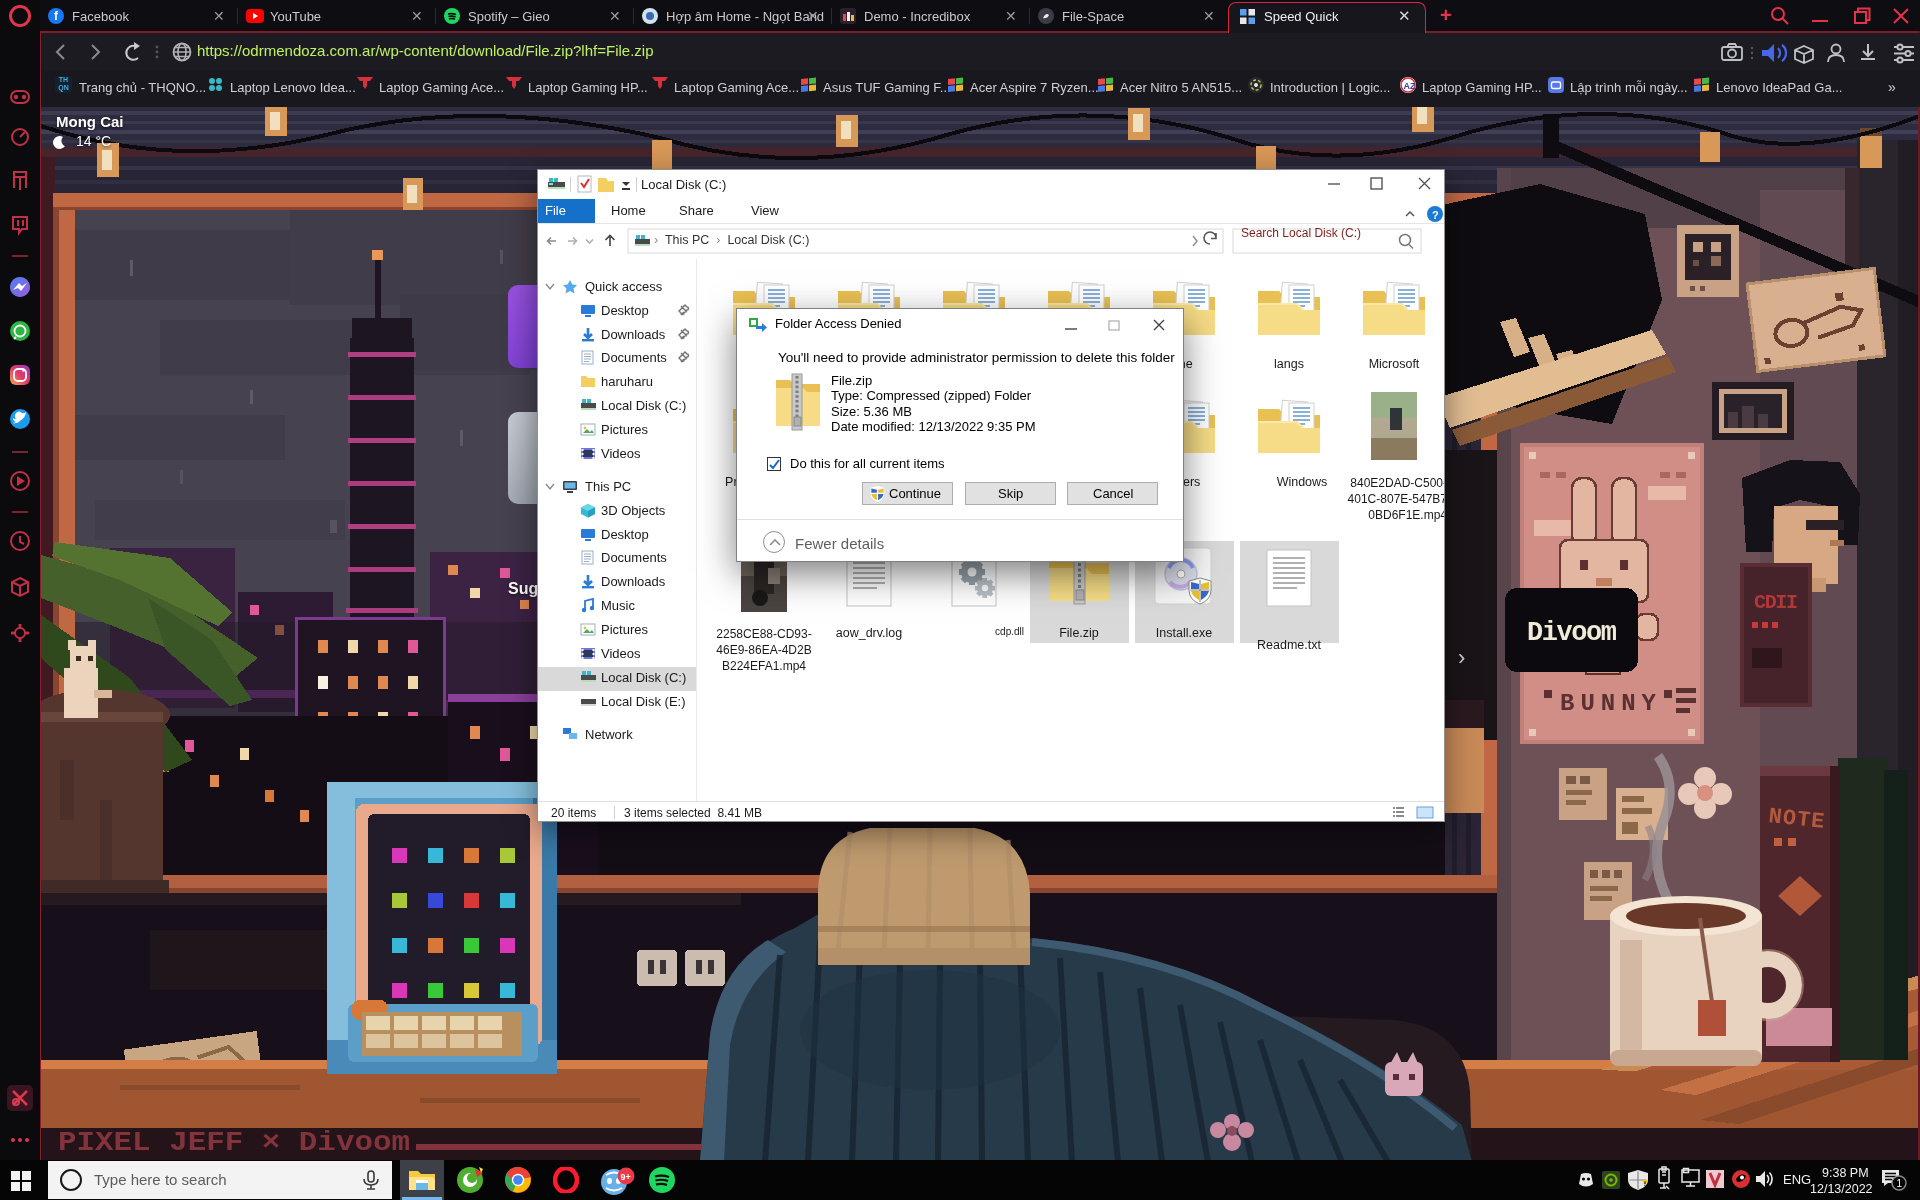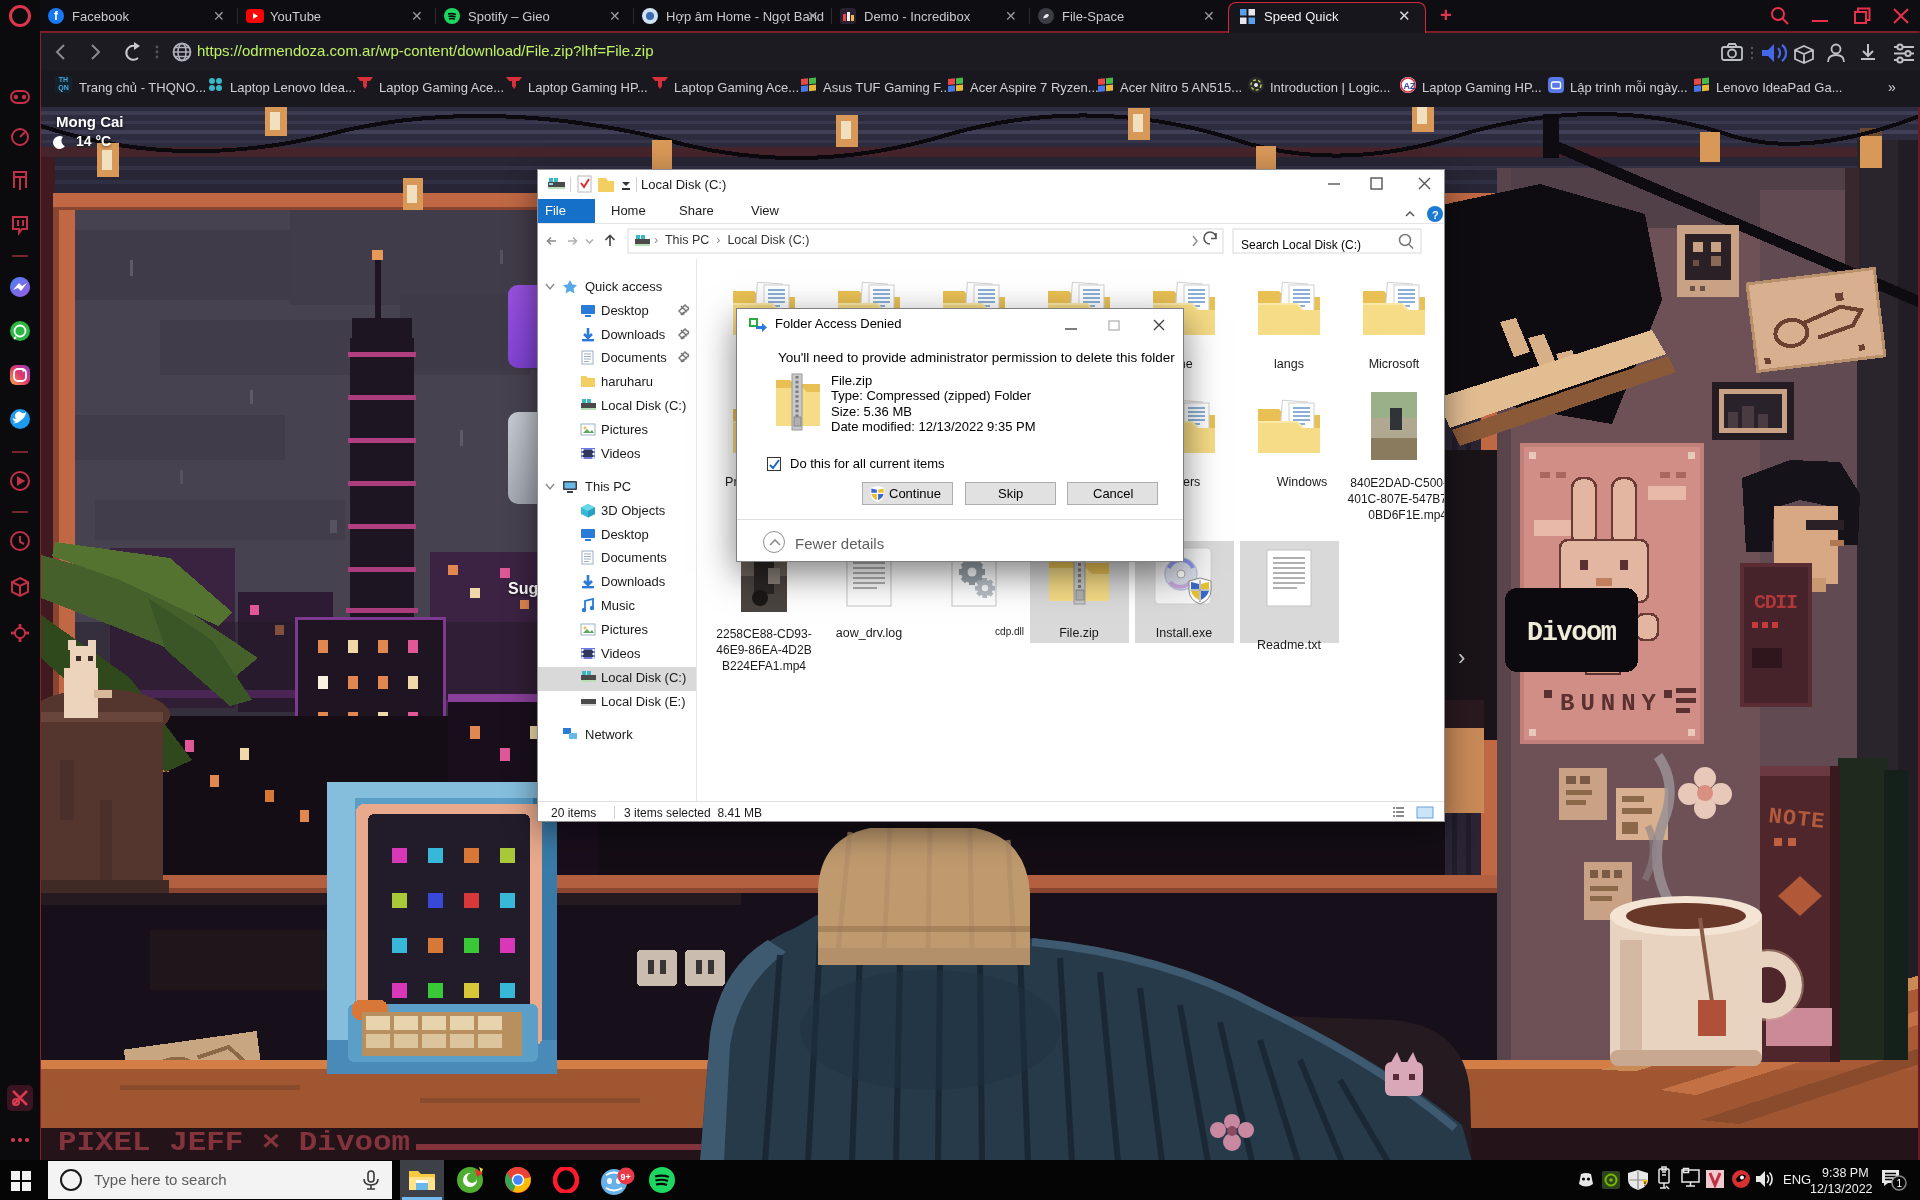--- a/index.html
+++ b/index.html
@@ -663,21 +663,21 @@
       <rect x="0" y="9" width="7" height="6" fill="#4878e8" transform="skewY(-6)"></rect>
       <rect x="8" y="9" width="7" height="6" fill="#e8b838" transform="skewY(-6)"></rect>
     </svg>
 <div class="a txt" style="left:1716px;top:80px;font-size:13px;color:#cfd0d4">Lenovo IdeaPad Ga...</div>
 <div class="a txt" style="left:1888px;top:79px;font-size:14px;color:#cfd0d4">»</div>
 
 <div class="a txt" style="left:56px;top:113px;font-size:15px;font-weight:bold;color:#fff;text-shadow:0 1px 3px rgba(0,0,0,.6)">Mong Cai</div>
 <svg class="a" style="left:52px;top:135px" width="15" height="15">
       <path d="M11,2 A6.5,6.5 0 1,0 13,11 A5.5,5.5 0 0,1 11,2 Z" fill="#fff"></path>
     </svg>
-<div class="a txt" style="left:76px;top:133px;font-size:14px;font-weight:bold;color:#fff;text-shadow:0 1px 3px rgba(0,0,0,.6)">14 °C</div>
+<div class="a txt" style="left:76px;top:133px;font-size:14px;font-weight:normal;color:#fff;text-shadow:0 1px 3px rgba(0,0,0,.6)">14 °C</div>
 <div class="a" style="left:508px;top:285px;width:30px;height:83px;background:linear-gradient(135deg,#9a52e0,#7a3fd0);border-radius:10px 0 0 10px"></div>
 <div class="a" style="left:508px;top:412px;width:30px;height:92px;background:linear-gradient(135deg,#c8ccd4,#9aa0aa);border-radius:10px 0 0 10px"></div>
 <div class="a txt" style="left:508px;top:580px;font-size:16px;font-weight:bold;color:#fff;text-shadow:0 1px 3px rgba(0,0,0,.6)">Sug</div>
 <div class="a txt" style="left:1458px;top:645px;font-size:22px;color:rgba(255,255,255,.8)">›</div>
 
 <div class="a" id="exp" style="left:537px;top:169px;width:908px;height:653px;background:#fff;border:1px solid #8f8f8f;box-shadow:0 10px 30px rgba(0,0,0,.45);font-size:13px;color:#1a1a1a;overflow:hidden">
 <svg class="a" style="left:0;top:0" width="908" height="100" viewBox="0 0 908 100">
 <g transform="translate(10,6)">
 <rect x="0" y="6" width="17" height="7" fill="#4a4a4a"></rect>
           <rect x="0" y="11" width="17" height="2" fill="#b8e0b8"></rect>
@@ -722,21 +722,21 @@
 <circle cx="867" cy="70" r="5.5" fill="none" stroke="#777" stroke-width="1.5"></circle>
         <path d="M871,74.5 L875,78.5" stroke="#777" stroke-width="1.5"></path>
 </svg>
 <div class="a txt" style="left:103px;top:7px">Local Disk (C:)</div>
 <div class="a txt" style="left:0;top:29px;width:35px;text-align:center;line-height:24px;color:#fff">File</div>
 <div class="a txt" style="left:73px;top:33px">Home</div>
 <div class="a txt" style="left:141px;top:33px">Share</div>
 <div class="a txt" style="left:213px;top:33px">View</div>
 <div class="a" style="left:0;top:53px;width:908px;height:1px;background:#e5e5e5"></div>
 <div class="a txt" style="left:116px;top:63px;font-size:12.5px;color:#333"><span style="color:#888">›</span>&nbsp; This PC &nbsp;<span style="color:#888">›</span>&nbsp; Local Disk (C:)</div>
-<div class="a txt" style="left:703px;top:68px;font-size:12px;color:#000000">Search Local Disk (C:)</div>
+<div class="a txt" style="left:703px;top:56px;font-size:12px;color:#7f1d1d">Search Local Disk (C:)</div>
 <div class="a" style="left:158px;top:89px;width:1px;height:542px;background:#e8e8e8"></div>
 <div class="a" style="left:0;top:497px;width:158px;height:24px;background:#d9d9d9"></div>
 <div class="a" style="left:0;top:631px;width:908px;height:22px;border-top:1px solid #e0e0e0"></div>
 <div class="a txt" style="left:13px;top:636px;font-size:12px">20 items</div>
 <div class="a" style="left:76px;top:636px;width:1px;height:13px;background:#d0d0d0"></div>
 <div class="a txt" style="left:86px;top:636px;font-size:12px">3 items selected&nbsp; 8.41 MB</div>
 <svg class="a" style="left:855px;top:636px" width="44" height="14" viewBox="0 0 44 14">
 <g fill="#8a8a8a">
           <rect x="0" y="1" width="2" height="2"></rect>
           <rect x="3" y="1" width="8" height="2"></rect>

